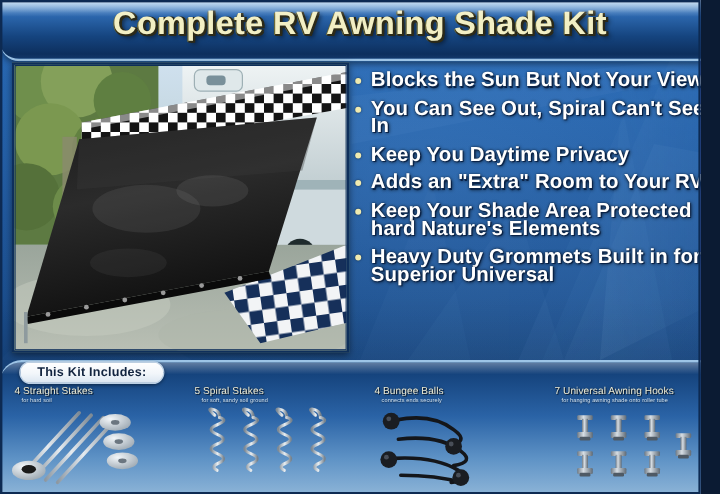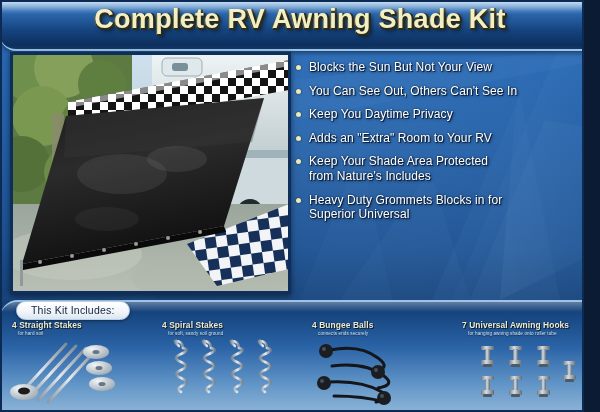--- a/index.html
+++ b/index.html
@@ -57,21 +57,21 @@
     box-shadow:0 2px 6px rgba(0,0,0,.5);
   }
   .photo svg{display:block;}
 
   
   .bullets{
     position:absolute;left:296px;top:60px;width:296px;
   }
   .bullet{
     position:relative;padding-left:13px;margin-bottom:9px;
-    color:#ffffff;font-size:12px;font-weight:normal;line-height:14.6px;
+    color:#ffffff;font-size:17px;font-weight:bold;line-height:14.6px;
     letter-spacing:.1px;
     text-shadow:1px 1px 0 #0a2348, 1px 1px 3px rgba(0,0,0,.75), 0 0 2px rgba(0,0,0,.5);
   }
   .bullet .dot{
     position:absolute;left:0;top:5px;width:5px;height:5px;border-radius:50%;
     background:#efeab0;box-shadow:0 0 2px rgba(0,0,0,.6);
   }
   .bullet .l2{display:block;}
 
   
@@ -83,32 +83,32 @@
     overflow:hidden;
   }
   .kit-band:before{
     content:"";position:absolute;left:0;right:0;top:0;height:10px;
     background:linear-gradient(180deg,rgba(255,255,255,.35),rgba(255,255,255,0));
   }
   .kit-pill{
     position:absolute;left:16px;top:301px;
     padding:2px 14px 3px 14px;border-radius:11px;
     background:linear-gradient(180deg,#ffffff 0%,#f2f6fa 55%,#dbe6f1 100%);
-    color:#12243f;font-size:10.5px;font-weight:normal;letter-spacing:.2px;
+    color:#12243f;font-size:10.5px;font-weight:bold;letter-spacing:.2px;
     box-shadow:0 1px 3px rgba(0,0,0,.45);
     border:1px solid #bcd0e4;
   }
 
   .kit-items{
     position:absolute;left:0;top:318px;width:600px;height:94px;
     display:flex;
   }
   .kit-item{position:relative;flex:1 1 0;padding-top:2px;}
   .kit-item .k-title{
-    color:#edead2;font-size:8.4px;font-weight:bold;letter-spacing:.1px;
+    color:#edead2;font-size:8.4px;font-weight:normal;letter-spacing:.1px;
     text-shadow:1px 1px 0 rgba(0,0,0,.6),0 0 2px rgba(0,0,0,.5);
     padding-left:12px;
   }
   .kit-item .k-sub{
     color:#cfe0ef;font-size:4.6px;letter-spacing:.1px;line-height:6px;
     text-shadow:0 1px 1px rgba(0,0,0,.5);
     padding-left:18px;margin-top:1px;
   }
   .kit-art{position:absolute;left:0;right:0;top:18px;height:72px;}
   .kit-art svg{display:block;margin:0 auto;}
@@ -234,38 +234,38 @@
     </svg>
   </div>
 
   <div class="bullets">
     <div class="bullet">
       <span class="dot"></span>
       <span>Blocks the Sun But Not Your View</span>
     </div>
     <div class="bullet">
       <span class="dot"></span>
-      <span>You Can See Out, Others Can't See In</span>
+      <span>You Can See Out, Spiral Can't See In</span>
     </div>
     <div class="bullet">
       <span class="dot"></span>
       <span>Keep You Daytime Privacy</span>
     </div>
     <div class="bullet">
       <span class="dot"></span>
       <span>Adds an "Extra" Room to Your RV</span>
     </div>
     <div class="bullet">
       <span class="dot"></span>
       <span>Keep Your Shade Area Protected</span>
-      <span class="l2">from Nature's Includes</span>
-    </div>
-    <div class="bullet">
-      <span class="dot"></span>
-      <span>Heavy Duty Grommets Blocks in for</span>
+      <span class="l2">hard Nature's Elements</span>
+    </div>
+    <div class="bullet">
+      <span class="dot"></span>
+      <span>Heavy Duty Grommets Built in for</span>
       <span class="l2">Superior Universal</span>
     </div>
   </div>
 
   <div class="kit-band"></div>
   <div class="kit-pill">This Kit Includes:</div>
 
   <div class="kit-items">
 
     <div class="kit-item">
@@ -298,21 +298,21 @@
             <ellipse cx="102" cy="48" rx="13" ry="7" fill="url(#disc)"></ellipse>
             <ellipse cx="102" cy="48" rx="3.5" ry="2" fill="#6b7680"></ellipse>
             <ellipse cx="24" cy="56" rx="14" ry="8" fill="url(#disc)"></ellipse>
             <ellipse cx="24" cy="55" rx="6" ry="3.5" fill="#1b1b1b"></ellipse>
           </g>
         </svg>
       </div>
     </div>
 
     <div class="kit-item">
-      <div class="k-title">4 Spiral Stakes</div>
+      <div class="k-title">5 Spiral Stakes</div>
       <div class="k-sub">for soft, sandy soil ground</div>
       <div class="kit-art">
         <svg width="140" height="70" viewBox="0 0 140 70">
           <defs>
             <linearGradient id="met2" x1="0" y1="0" x2="1" y2="0">
               <stop offset="0" stop-color="#7e8a95"></stop>
                 <stop offset=".5" stop-color="#e8eef2"></stop>
               <stop offset="1" stop-color="#77838e"></stop>
             </linearGradient>
           </defs>

